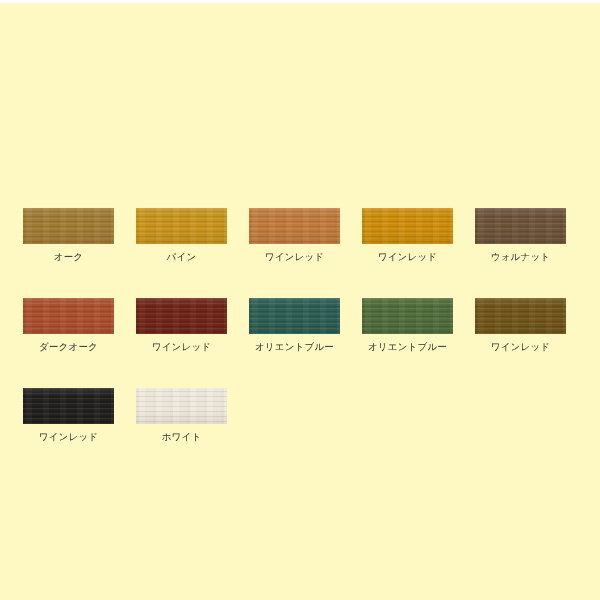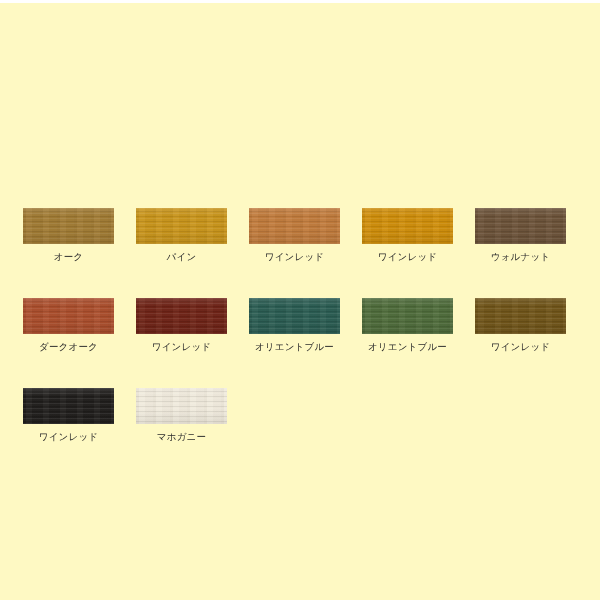--- a/index.html
+++ b/index.html
@@ -204,18 +204,18 @@
           <div class="grain"></div>
           <div class="sheen"></div>
         </div>
         <div class="label" style="color: rgb(43, 43, 43);">ワインレッド</div>
       </div>
       <div class="cell">
         <div class="swatch" style="background-color: rgb(240, 234, 220);">
           <div class="grain"></div>
           <div class="sheen"></div>
         </div>
-        <div class="label" style="color: rgb(43, 43, 43);">マホガニー</div>
+        <div class="label" style="color: rgb(43, 43, 43);">ホワイト</div>
       </div>
     </div>
 
   </div>
 </div>
 
 </body></html>

